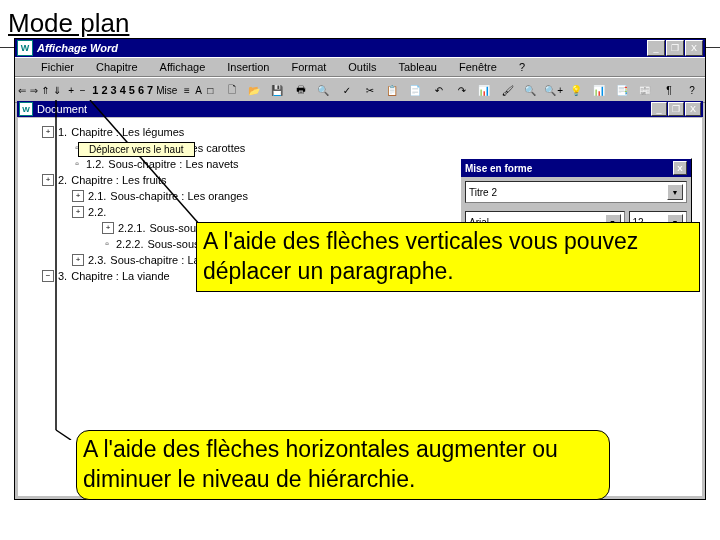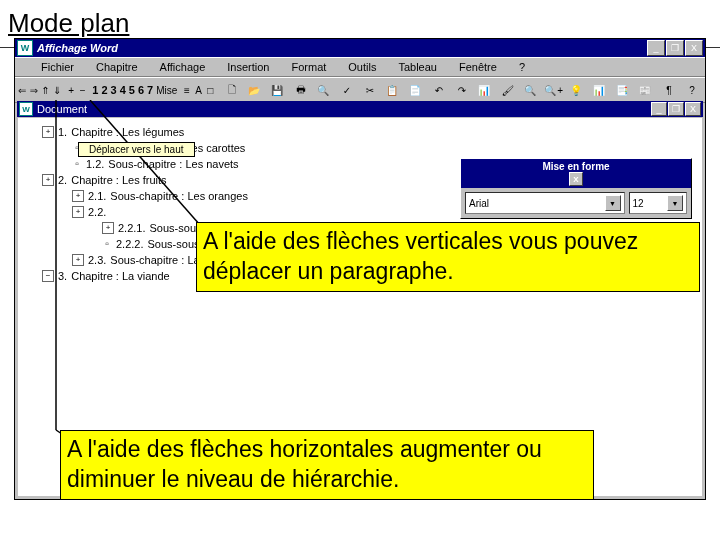--- a/index.html
+++ b/index.html
@@ -200,21 +200,20 @@
   }
   .format-titlebar {
     background: #000080;
     color: #fff;
     font-size: 10px;
     font-weight: bold;
     padding: 2px 4px;
     display: flex;
     justify-content: space-between;
     align-items: center;
-    flex-direction: column;
   }
   .format-row {
     display: flex;
     align-items: center;
     padding: 4px;
     gap: 4px;
   }
   .format-select {
     flex: 1;
     height: 18px;
@@ -241,21 +240,21 @@
   .callout-box {
     position: absolute;
     background: #ffff00;
     border: 1px solid #000;
     font-size: 23px;
     padding: 4px 6px;
     line-height: 1.3;
     z-index: 10;
   }
   .callout-1 { top: 222px; left: 196px; width: 490px; }
-  .callout-2 { top: 430px; left: 60px; width: 520px; }
+  .callout-2 { top: 430px; left: 76px; width: 520px; border-radius: 13px; }
   svg.connector {
     position: absolute;
     z-index: 3;
     pointer-events: none;
   }
 </style>
 </head>
 <body>
 
 <div class="slide-title">Mode plan</div>
@@ -400,20 +399,26 @@
             <span class="outline-text">Chapitre : La viande</span>
           </div>
         </div>
 
       <div class="format-panel">
         <div class="format-titlebar">
           <span>Mise en forme</span>
           <span class="win-btn" style="width:12px;height:12px;font-size:8px">X</span>
         </div>
         <div class="format-row">
+          <div class="format-select">
+            <span>Titre 2</span>
+            <span class="format-arrow">▼</span>
+          </div>
+        </div>
+        <div class="format-row">
           <div class="format-select" style="flex:3">
             <span>Arial</span>
             <span class="format-arrow">▼</span>
           </div>
           <div class="format-select" style="flex:1">
             <span>12</span>
             <span class="format-arrow">▼</span>
           </div>
         </div>
       </div>

